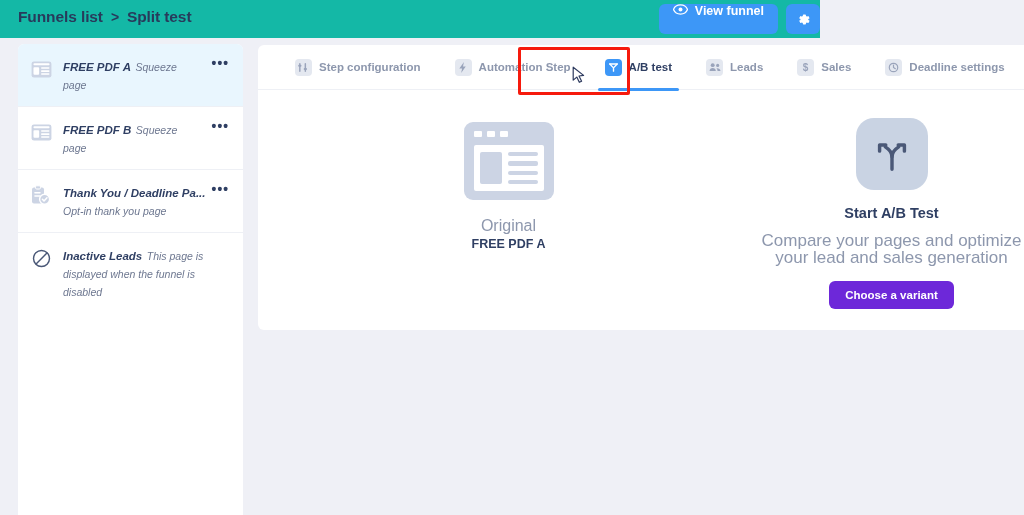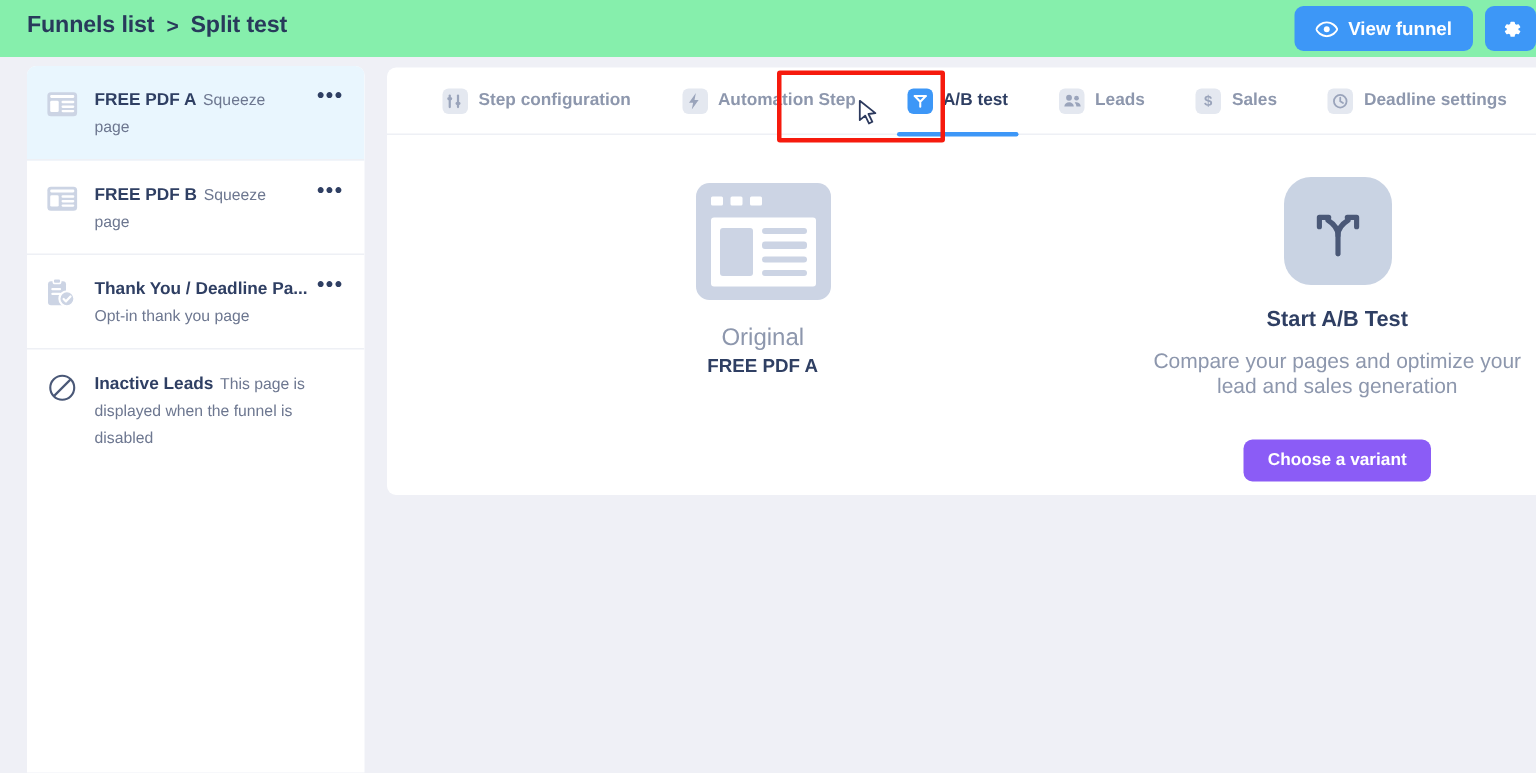--- a/index.html
+++ b/index.html
@@ -12,22 +12,22 @@
     background: #eff0f6;
     font-family: "Liberation Sans", sans-serif;
     color: #2d3a5e;
     -webkit-font-smoothing: antialiased;
   }
 
   
   .header {
     position: absolute;
     left: 0; top: 0;
-    width: 1024px; height: 38px;
-    background: #86efac;
+    width: 820px; height: 38px;
+    background: #14b8a6;
     display: flex;
     align-items: center;
   }
   .breadcrumb {
     position: absolute;
     left: 18px; top: 8px;
     display: flex;
     align-items: center;
     gap: 8px;
     font-size: 15.5px;
@@ -44,21 +44,20 @@
 
   .header-actions {
     position: absolute;
     right: 0px; top: 4px;
     display: flex;
     align-items: center;
     gap: 8px;
   }
   .btn-view {
     display: flex;
-    align-items: center;
     gap: 7px;
     background: #3d97f7;
     color: #fff;
     border: none;
     border-radius: 6px;
     height: 30px;
     padding: 0 14px;
     font-size: 12.5px;
     font-weight: bold;
     font-family: "Liberation Sans", sans-serif;
@@ -90,20 +89,21 @@
   }
   .page-item {
     position: relative;
     display: flex;
     align-items: flex-start;
     gap: 11px;
     padding: 13px 12px 13px 12px;
     border-bottom: 1px solid #eef0f5;
     cursor: pointer;
     min-height: 52px;
+    font-style: italic;
   }
   .page-item.active { background: #e9f6fe; }
   .page-item.plain { border-bottom: none; cursor: default; }
   .pi-icon {
     flex: 0 0 auto;
     width: 22px; height: 22px;
     margin-top: 1px;
     display: flex; align-items: center; justify-content: center;
   }
   .pi-text { flex: 1 1 auto; min-width: 0; padding-right: 4px; }
@@ -265,27 +265,27 @@
   .ab-title {
     margin-top: 15px;
     font-size: 14.5px;
     font-weight: bold;
     color: #2f3f63;
   }
   .ab-desc {
     margin-top: 11px;
     width: 265px;
     text-align: center;
-    font-size: 14px;
+    font-size: 17px;
     line-height: 17px;
     color: #8d97ad;
   }
   .btn-variant {
-    margin-top: 27px;
-    background: #8b5cf6;
+    margin-top: 15px;
+    background: #6d28d9;
     color: #fff;
     border: none;
     border-radius: 6px;
     height: 28px;
     padding: 0 16px;
     font-size: 11.5px;
     font-weight: bold;
     font-family: "Liberation Sans", sans-serif;
     cursor: pointer;
   }

